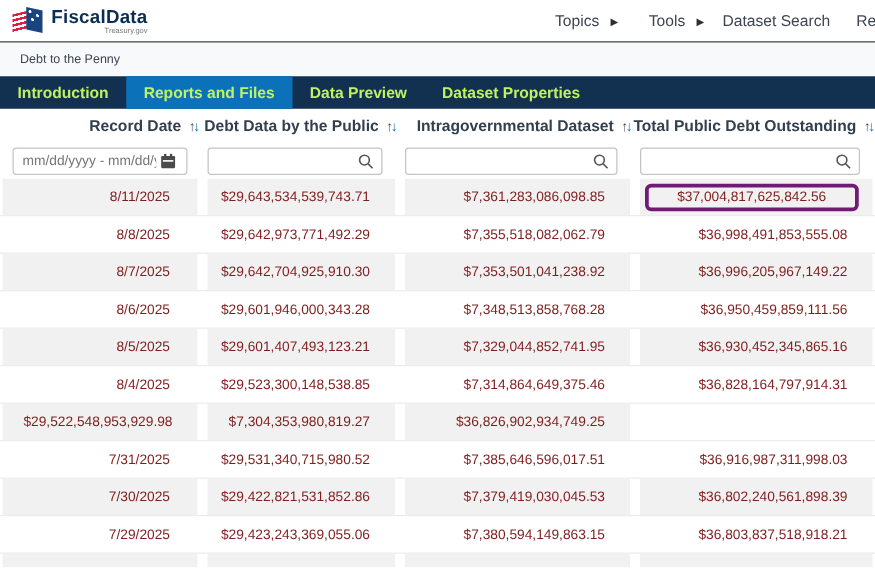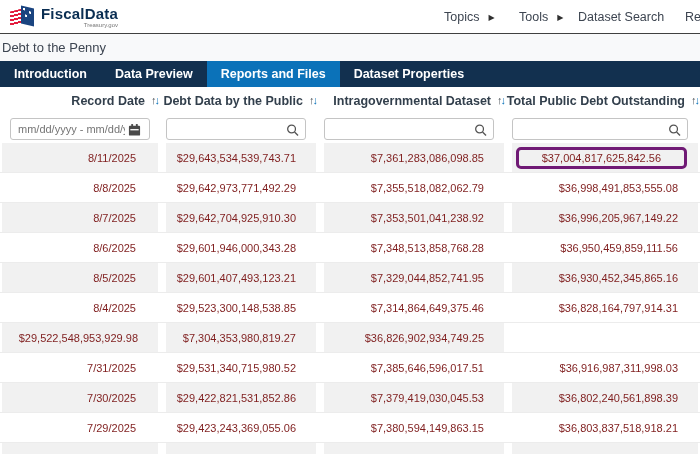--- a/index.html
+++ b/index.html
@@ -26,33 +26,33 @@
   .nav-item { position:absolute; top:0; height:34px; line-height:34px;
     font-size:12.5px; color:#3d4551; white-space:nowrap; cursor:pointer; }
   .nav-item:nth-child(1){ left:444px; }
   .nav-item:nth-child(2){ left:519px; }
   .nav-item:nth-child(3){ left:578px; }
   .nav-item:nth-child(4){ left:685px; }
   .caret { font-size:8px; color:#2f2f2f; margin-left:9px; vertical-align:1px; }
 
   
   .breadcrumb-bar { height:27px; background:#f8f9fa; display:flex; align-items:center;
-    padding-left:2px; font-size:13px; color:#3d4551; }
+    padding-left:16px; font-size:10px; color:#3d4551; }
 
   
   .tab-bar { height:26px; background:#12304f; display:flex; }
-  .tab { height:26px; line-height:26px; padding:0 14px; color:#ffffff;
+  .tab { height:26px; line-height:26px; padding:0 14px; color:#bef264;
     font-size:12.5px; font-weight:bold; cursor:pointer; white-space:nowrap; }
   .tab.active { background:#0b72b9; }
 
   
   .grid-row { display:grid; grid-template-columns:156px 150px 180px 186px;
     column-gap:8px; padding:0 2px; }
   .thead-row { height:27px; align-items:center; }
-  .th-cell { display:flex; justify-content:flex-end; align-items:flex-start; gap:6px;
+  .th-cell { display:flex; justify-content:flex-end; align-items:flex-end; gap:6px;
     font-size:12.5px; font-weight:bold; color:#323f4c; white-space:nowrap; }
   .sort { font-size:11px; font-weight:bold; letter-spacing:-2px; cursor:pointer; }
   .sort .su { color:#4a5056; }
   .sort .sd { color:#0b72b9; }
 
   .filter-row { height:29px; align-items:center; }
   .filter-cell { position:relative; }
   .f-input { width:calc(100% - 10px); height:22px; border:1px solid #c4c4c4;
     border-radius:3px; font-size:11px; color:#555; padding:0 24px 0 7px;
     font-family:"Liberation Sans", sans-serif; background:#fff; }
@@ -91,22 +91,22 @@
       <span class="nav-item">Resources</span>
     </div>
 </div>
 
 <div class="breadcrumb-bar">
   <span>Debt to the Penny</span>
 </div>
 
 <div class="tab-bar">
     <div class="tab">Introduction</div>
+    <div class="tab active">Reports and Files</div>
     <div class="tab">Data Preview</div>
-    <div class="tab active">Reports and Files</div>
     <div class="tab">Dataset Properties</div>
   </div>
 
 <div class="grid-row thead-row">
     <div class="th-cell">
       <span>Record Date</span>
       <span class="sort"><span class="su">↑</span><span class="sd">↓</span></span>
     </div>
     <div class="th-cell">
       <span>Debt Data by the Public</span>

